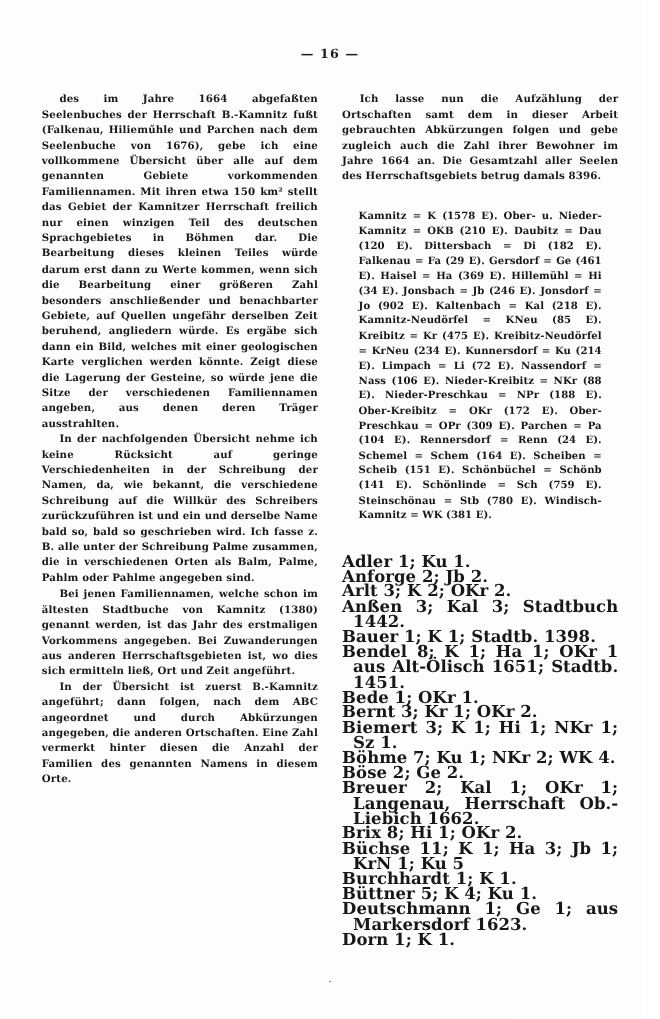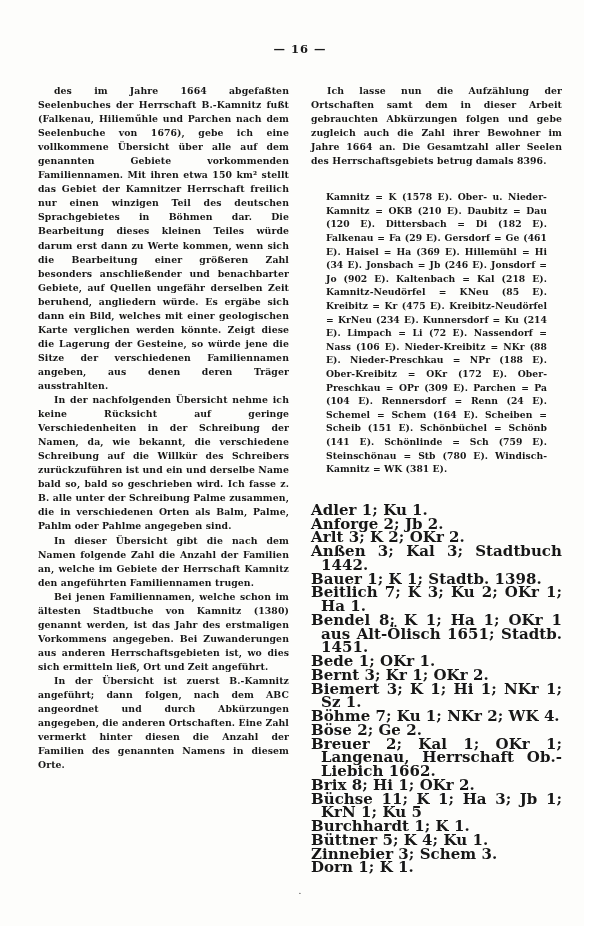--- a/index.html
+++ b/index.html
@@ -106,51 +106,49 @@
 <div class="page">
 
   <div class="page-number">— 16 —</div>
 
   <div class="columns">
 
     <div class="col">
       <div class="fraktur">
         <p class="para">des im Jahre 1664 abgefaßten Seelenbuches der Herrschaft B.-Kamnitz fußt (Falkenau, Hilieműhle und Parchen nach dem Seelenbuche von 1676), gebe ich eine vollkommene Übersicht über alle auf dem genannten Gebiete vorkommenden Familiennamen. Mit ihren etwa 150 km² stellt das Gebiet der Kamnitzer Herrschaft freilich nur einen winzigen Teil des deutschen Sprachgebietes in Böhmen dar. Die Bearbeitung dieses kleinen Teiles würde darum erst dann zu Werte kommen, wenn sich die Bearbeitung einer größeren Zahl besonders anschließender und benachbarter Gebiete, auf Quellen ungefähr derselben Zeit beruhend, angliedern würde. Es ergäbe sich dann ein Bild, welches mit einer geologischen Karte verglichen werden könnte. Zeigt diese die Lagerung der Gesteine, so würde jene die Sitze der verschiedenen Familiennamen angeben, aus denen deren Träger ausstrahlten.</p>
         <p class="para">In der nachfolgenden Übersicht nehme ich keine Rücksicht auf geringe Verschiedenheiten in der Schreibung der Namen, da, wie bekannt, die verschiedene Schreibung auf die Willkür des Schreibers zurückzuführen ist und ein und derselbe Name bald so, bald so geschrieben wird. Ich fasse z. B. alle unter der Schreibung Palme zusammen, die in verschiedenen Orten als Balm, Palme, Pahlm oder Pahlme angegeben sind.</p>
-        <p class="para">In dieser Übersicht gibt die nach dem Namen folgende Zahl die Anzahl der Familien an, welche im Gebiete der Herrschaft Kamnitz den angeführten Familiennamen trugen.</p>
         <p class="para">Bei jenen Familiennamen, welche schon im ältesten Stadtbuche von Kamnitz (1380) genannt werden, ist das Jahr des erstmaligen Vorkommens angegeben. Bei Zuwanderungen aus anderen Herrschaftsgebieten ist, wo dies sich ermitteln ließ, Ort und Zeit angeführt.</p>
         <p class="para">In der Übersicht ist zuerst B.-Kamnitz angeführt; dann folgen, nach dem ABC angeordnet und durch Abkürzungen angegeben, die anderen Ortschaften. Eine Zahl vermerkt hinter diesen die Anzahl der Familien des genannten Namens in diesem Orte.</p>
       </div>
     </div>
 
     <div class="col">
       <div class="fraktur">
         <p class="para">Ich lasse nun die Aufzählung der Ortschaften samt dem in dieser Arbeit gebrauchten Abkürzungen folgen und gebe zugleich auch die Zahl ihrer Bewohner im Jahre 1664 an. Die Gesamtzahl aller Seelen des Herrschaftsgebiets betrug damals 8396.</p>
         <div class="gap-sm"></div>
         <p class="abbrev-block">Kamnitz = K (1578 E). Ober- u. Nieder-Kamnitz = OKB (210 E). Daubitz = Dau (120 E). Dittersbach = Di (182 E). Falkenau = Fa (29 E). Gersdorf = Ge (461 E). Haisel = Ha (369 E). Hillemühl = Hi (34 E). Jonsbach = Jb (246 E). Jonsdorf = Jo (902 E). Kaltenbach = Kal (218 E). Kamnitz-Neudörfel = KNeu (85 E). Kreibitz = Kr (475 E). Kreibitz-Neudörfel = KrNeu (234 E). Kunnersdorf = Ku (214 E). Limpach = Li (72 E). Nassendorf = Nass (106 E). Nieder-Kreibitz = NKr (88 E). Nieder-Preschkau = NPr (188 E). Ober-Kreibitz = OKr (172 E). Ober-Preschkau = OPr (309 E). Parchen = Pa (104 E). Rennersdorf = Renn (24 E). Schemel = Schem (164 E). Scheiben = Scheib (151 E). Schönbüchel = Schönb (141 E). Schönlinde = Sch (759 E). Steinschönau = Stb (780 E). Windisch-Kamnitz = WK (381 E).</p>
         <div class="gap-md"></div>
         <ul class="name-list">
           <li>Adler 1; Ku 1.</li>
           <li>Anforge 2; Jb 2.</li>
           <li>Arlt 3; K 2; OKr 2.</li>
           <li>Anßen 3; Kal 3; Stadtbuch 1442.</li>
           <li>Bauer 1; K 1; Stadtb. 1398.</li>
-          <li>Beitlich 7; K 3; Ku 2; OKr 1; Ha 1.</li>
           <li>Bendel 8; K 1; Ha 1; OKr 1 aus Alt-Ölisch 1651; Stadtb. 1451.</li>
           <li>Bede 1; OKr 1.</li>
           <li>Bernt 3; Kr 1; OKr 2.</li>
           <li>Biemert 3; K 1; Hi 1; NKr 1; Sz 1.</li>
           <li>Böhme 7; Ku 1; NKr 2; WK 4.</li>
           <li>Böse 2; Ge 2.</li>
           <li>Breuer 2; Kal 1; OKr 1; Langenau, Herrschaft Ob.-Liebich 1662.</li>
           <li>Brix 8; Hi 1; OKr 2.</li>
           <li>Büchse 11; K 1; Ha 3; Jb 1; KrN 1; Ku 5</li>
           <li>Burchhardt 1; K 1.</li>
           <li>Büttner 5; K 4; Ku 1.</li>
-          <li>Zinnebier 3; Schem 3.</li>
+          <li>Deutschmann 1; Ge 1; aus Markersdorf 1623.</li>
           <li>Dorn 1; K 1.</li>
         </ul>
       </div>
     </div>
 
   </div>
 
   <div class="dot-bottom">.</div>
 
 </div>

